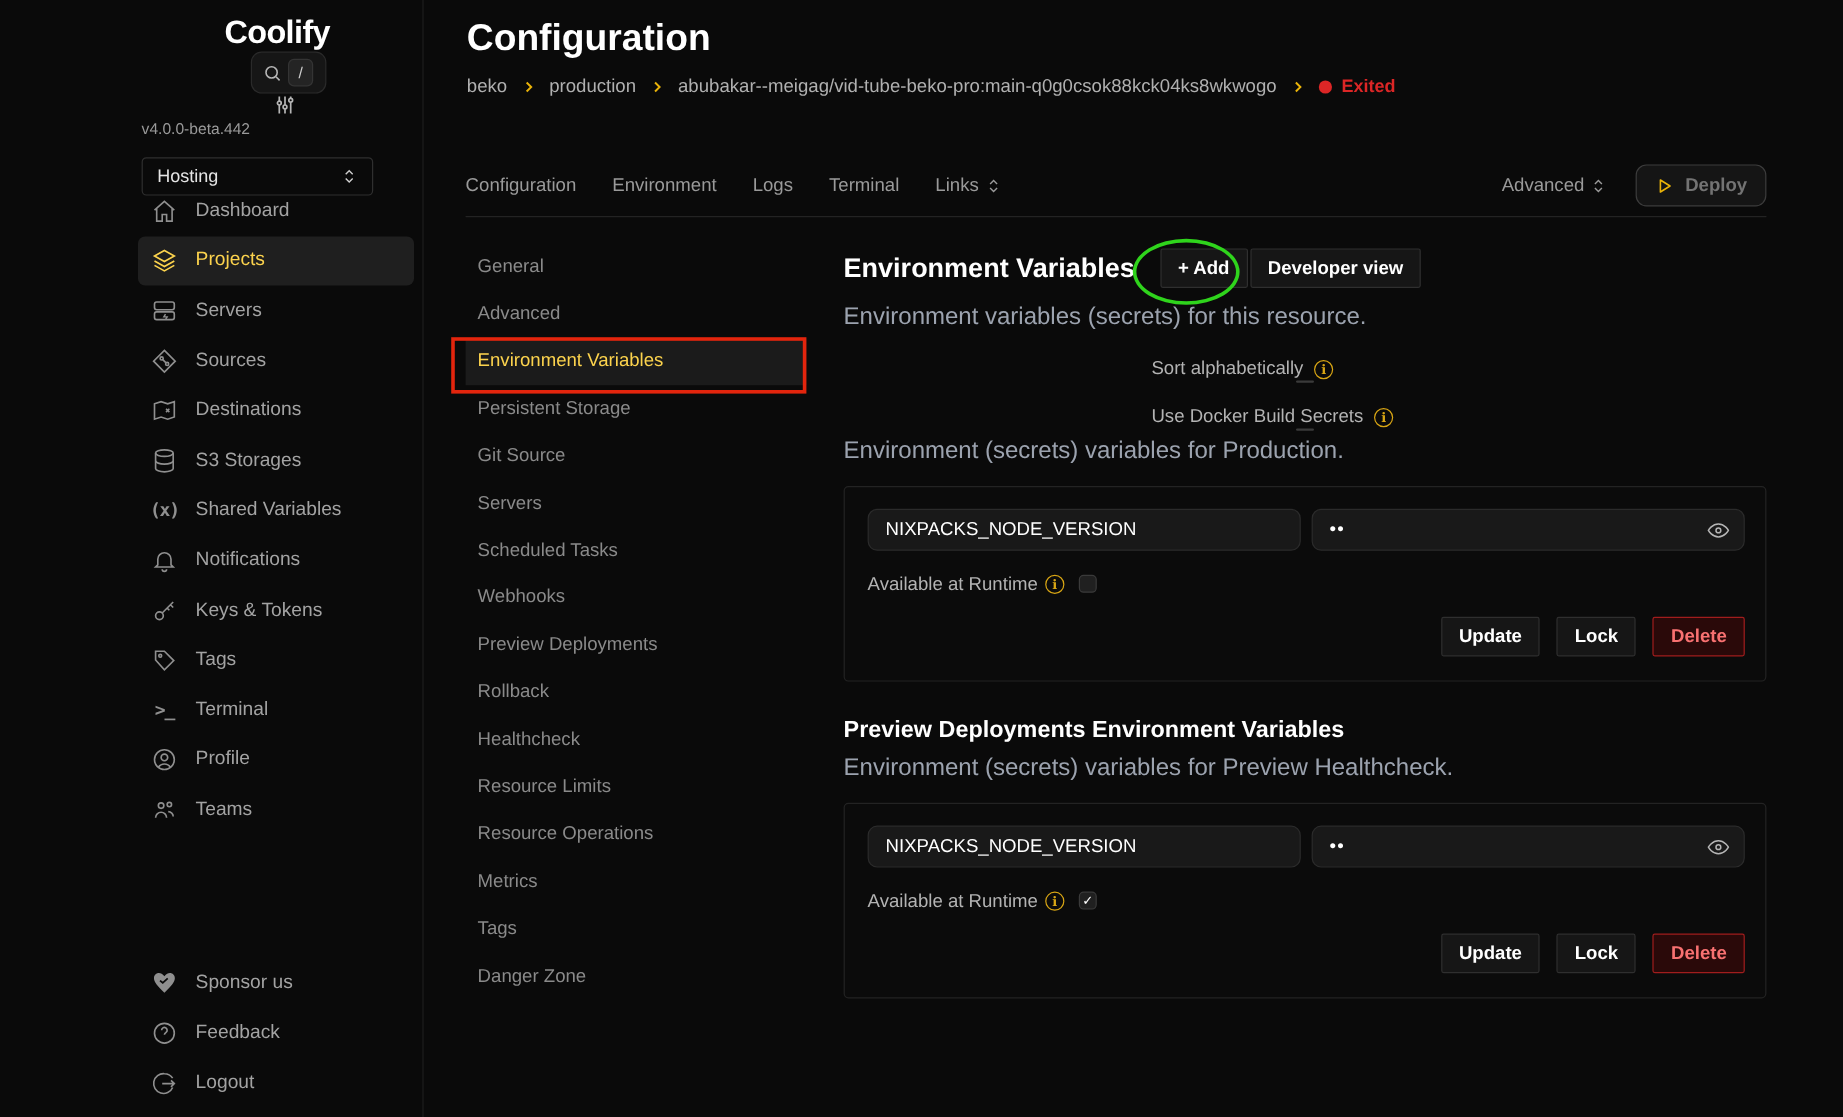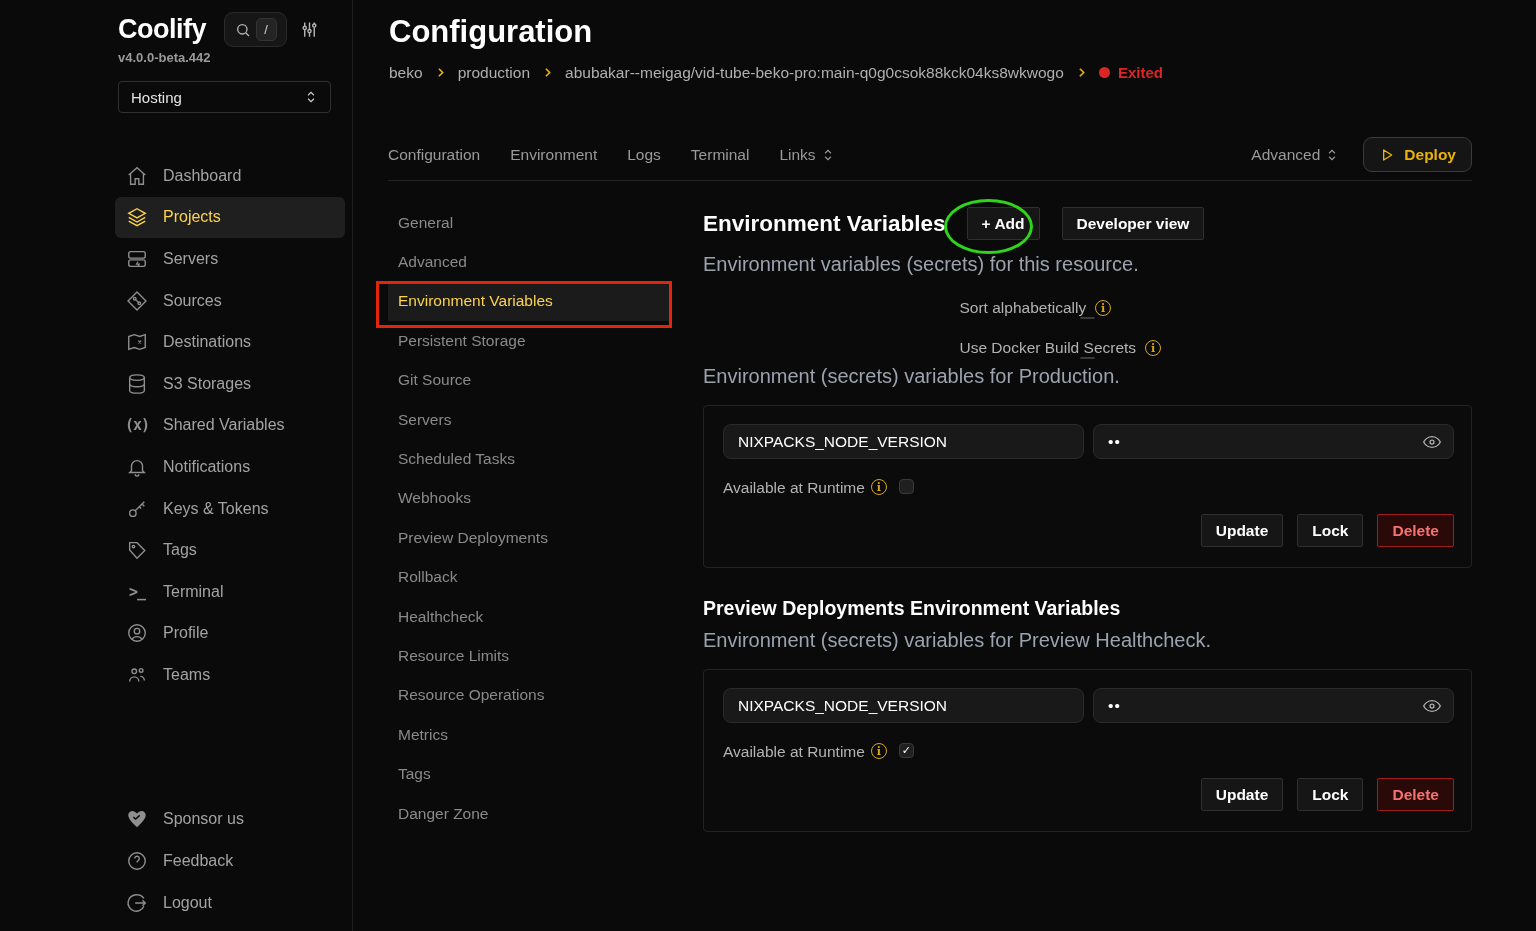--- a/index.html
+++ b/index.html
@@ -4,29 +4,29 @@
 <style>
   * { margin:0; padding:0; box-sizing:border-box; }
   html,body { width:1536px; height:931px; background:#0a0a0a; overflow:hidden;
               font-family:"Liberation Sans","DejaVu Sans",sans-serif; color:#fff; }
   body { position:relative; }
   svg { display:block; }
 
   
   .sidebar { position:absolute; left:0; top:0; width:353px; height:931px; border-right:1px solid #1e1e1e; }
   .side-head { position:absolute; left:118px; top:12px; width:226px; }
-  .brand-row { display:flex; align-items:center; }
+  .brand-row { display:flex; align-items:center;flex-direction:column; }
   .brand { font-size:27px; font-weight:800; letter-spacing:-0.5px; color:#fff; }
   .searchbox { margin-left:18px; width:63px; height:35px; background:#161616; border:1px solid #2a2a2a;
                border-radius:9px; display:flex; align-items:center; justify-content:center; gap:5px; cursor:pointer; }
   .searchbox .kbd { width:21px; height:23px; background:#242424; border:1px solid #343434; border-radius:5px;
                     font-size:13px; color:#cfcfcf; display:flex; align-items:center; justify-content:center; }
   .sliders-btn { margin-left:13px; color:#b5b5b5; cursor:pointer; }
-  .version { margin-top:3px; font-size:13px; color:#9a9a9a;font-weight:bold; }
-  .team-select { margin-top:16px; width:213px; height:32px; border:1px solid #2f2f2f; border-radius:4px;
+  .version { margin-top:3px; font-size:13px; color:#9a9a9a; }
+  .team-select { margin-top:16px; width:193px; height:32px; border:1px solid #2f2f2f; border-radius:4px;
                  display:flex; align-items:center; padding:0 12px; font-size:15px; color:#e5e5e5; cursor:pointer; }
   .team-select .sel-ic { margin-left:auto; color:#cfcfcf; }
 
   .side-nav { position:absolute; left:115px; top:155px; width:230px; }
   .nav-item { display:flex; align-items:center; gap:15px; height:41.6px; padding:0 11px; border-radius:6px;
               color:#a3a3a3; font-size:16px; cursor:pointer; }
   .nav-item .ic { width:22px; height:22px; color:#8f8f8f; display:flex; align-items:center; justify-content:center; flex:0 0 22px; }
   .nav-item.active { background:#1f1f1f; color:#fcd34d; }
   .nav-item.active .ic { color:#fcd34d; }
   .glyph-ic { font-size:15px; font-weight:700; letter-spacing:-1px; font-family:"DejaVu Sans Mono",monospace; }
@@ -45,36 +45,36 @@
   .status-dot { width:11px; height:11px; border-radius:50%; background:#dc2626; }
   .status-label { color:#dc2626; font-weight:700; font-size:15px; }
 
   
   .tabbar { position:absolute; left:388px; top:129px; width:1084px; height:52px; border-bottom:1px solid #232323;
             display:flex; align-items:center; gap:30px; font-size:15.5px; color:#9a9a9a; }
   .tab { cursor:pointer; display:flex; align-items:center; gap:5px; }
   .tab-right { margin-left:auto; display:flex; align-items:center; gap:24px; }
   .deploy-btn { height:35px; padding:0 15px; border-radius:9px; background:#151515; border:1px solid #3c3c3c;
                 display:flex; align-items:center; gap:9px; cursor:pointer; }
-  .deploy-btn span { font-size:15.5px; font-weight:600; color:#eab308; }
+  .deploy-btn span { font-size:15.5px; font-weight:600; color:#737373; }
 
   
   .subnav { position:absolute; left:388px; top:203px; width:284px; }
   .subnav-item { height:39.4px; display:flex; align-items:center; padding:0 10px; font-size:15.5px; color:#8a8a8a;
                  cursor:pointer; }
   .subnav-item.active { background:#1b1b1b; color:#fcd34d; }
 
   
   .main { position:absolute; left:703px; top:207px; width:769px; }
   .main-head { display:flex; align-items:center; }
   .main-title { font-size:22.5px; font-weight:800; color:#fff; }
   .btn { height:33px; padding:0 14px; border-radius:2px; background:#161616; border:1px solid #2f2f2f;
          color:#fff; font-size:15.5px; font-weight:600; display:flex; align-items:center; cursor:pointer; }
   .add-btn { margin-left:21px; }
-  .dev-btn { margin-left:22px; }
+  .dev-btn { margin-left:2px; }
   .muted { color:#9ca3af; font-size:20px; }
   .main-sub { margin-top:13px; }
 
   .toggle-row { margin-top:23px; height:17px; display:flex; align-items:center;flex-direction:column; }
   .toggle-label-wrap { width:256px; display:flex; align-items:center; gap:9px; }
   .toggle-label { color:#b3b3b3; font-size:15.5px; }
   .info-ic { width:16px; height:16px; border:1.5px solid #d9a614; border-radius:50%; color:#d9a614;
              font-size:11px; font-weight:700; display:flex; align-items:center; justify-content:center;
              font-family:"DejaVu Serif",serif; cursor:pointer; }
   .info-ic::before { content:"i"; }

